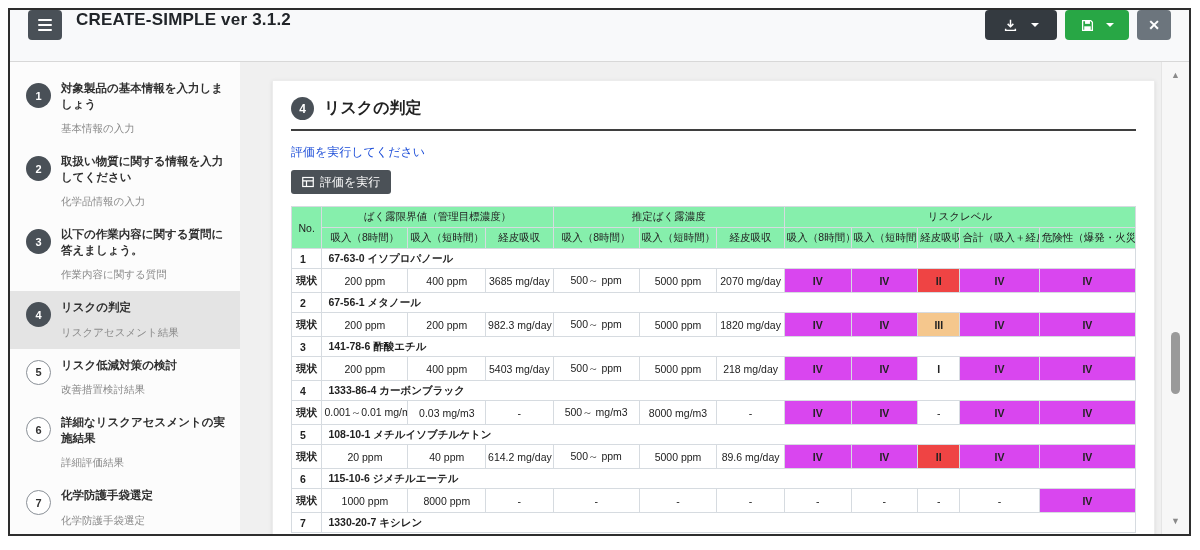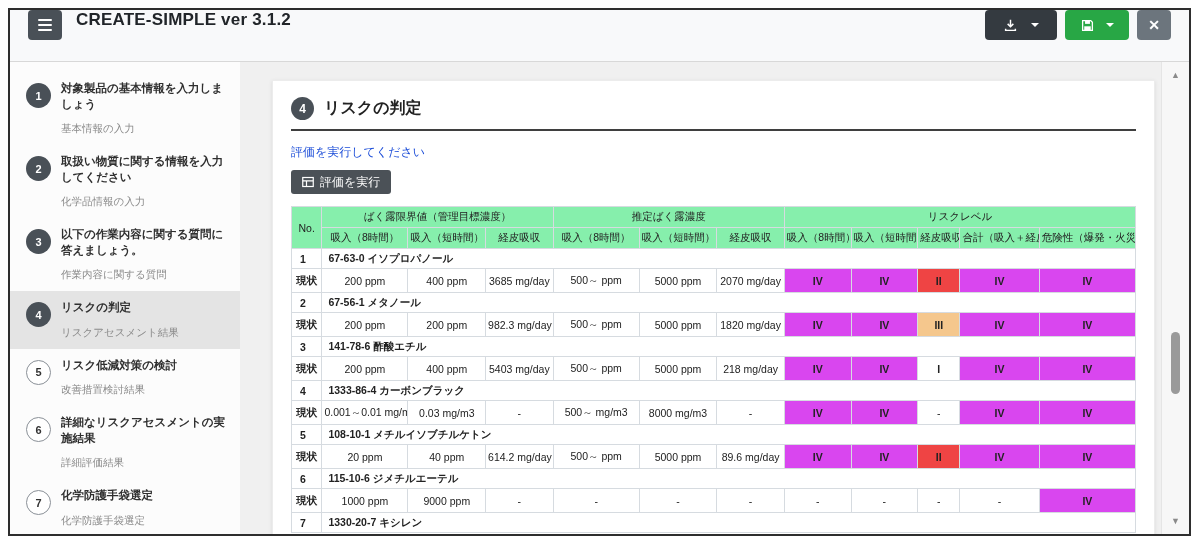--- a/index.html
+++ b/index.html
@@ -307,21 +307,21 @@
                 <td class="r4">IV</td>
                 <td class="r4">IV</td>
               </tr>
               <tr class="name-row">
                 <td class="no-cell">6</td>
                 <td colspan="11">115-10-6 ジメチルエーテル</td>
               </tr>
               <tr class="val-row">
                 <td class="status">現状</td>
                 <td>1000 ppm</td>
-                <td>9000 ppm</td>
+                <td>8000 ppm</td>
                 <td>-</td>
                 <td>-</td>
                 <td>-</td>
                 <td>-</td>
                 <td class="r0">-</td>
                 <td class="r0">-</td>
                 <td class="r0">-</td>
                 <td class="r0">-</td>
                 <td class="r4">IV</td>
               </tr>

